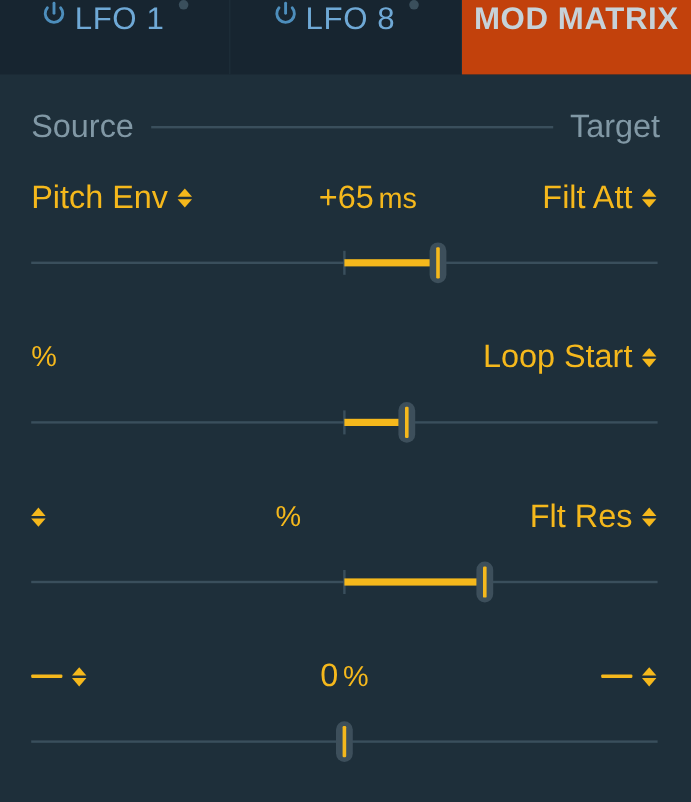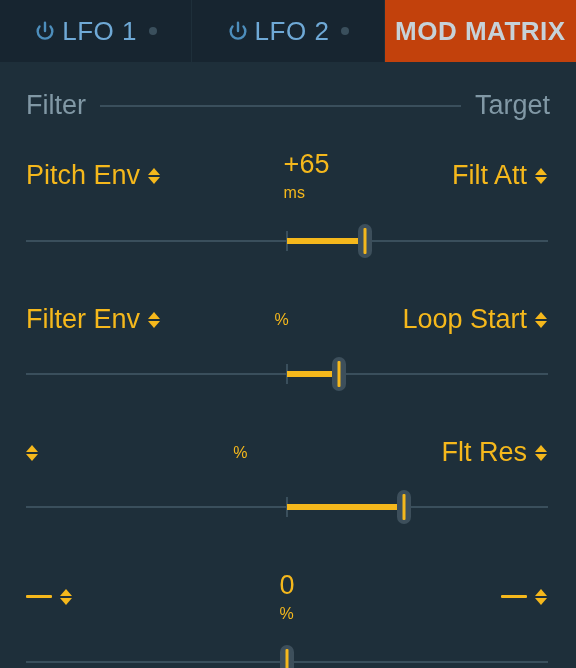--- a/index.html
+++ b/index.html
@@ -14,21 +14,21 @@
   
   .tab-bar {
     display: flex;
     height: 62px;
     align-items: stretch;
     background: #172530;
   }
   .tab {
     flex: 1 1 0;
     display: flex;
-    align-items: center;
+    align-items: flex-start;
     justify-content: center;
     gap: 6px;
     font-size: 26px;
     letter-spacing: .5px;
     color: #6fa9d6;
     cursor: pointer;
   }
   .tab.lfo { border-right: 1px solid #1e2f3a; }
   .tab.active {
     background: #c2410c;
@@ -108,23 +108,22 @@
   .sort-icon::before { border-bottom: 7px solid #f5b81c; }
   .sort-icon::after  { border-top: 7px solid #f5b81c; }
 
   .value {
     color: #f5b81c;
     font-size: 27px;
     display: flex;
     align-items: baseline;
     gap: 4px;
     white-space: nowrap;
-    flex-direction: column;
-  }
-  .value .unit { font-size: 16px; }
+  }
+  .value .unit { font-size: 24px; }
 
   
   .slider {
     position: relative;
     height: 34px;
   }
   .track {
     position: absolute;
     left: 0; right: 0; top: 50%;
     height: 2px;
@@ -174,30 +173,30 @@
         <path d="M6 7a8 8 0 1 0 12 0"></path>
     </svg>
     <span class="tab-label">LFO 1</span>
     <span class="dot"></span>
   </div>
   <div class="tab lfo">
     <svg class="power-icon" viewBox="0 0 24 24">
       <path d="M12 3v9"></path>
         <path d="M6 7a8 8 0 1 0 12 0"></path>
     </svg>
-    <span class="tab-label">LFO 2</span>
+    <span class="tab-label">LFO 8</span>
     <span class="dot"></span>
   </div>
   <div class="tab active">
     <span class="tab-label">MOD MATRIX</span>
   </div>
 </div>
 
 <div class="header-row">
-  <span class="header-label">Filter</span>
+  <span class="header-label">Source</span>
   <span class="header-line"></span>
   <span class="header-label">Target</span>
 </div>
 
 <div class="rows">
 
   <div class="row">
     <div class="row-top">
       <div class="picker">
         <span>Pitch Env</span>
@@ -215,24 +214,20 @@
     <div class="slider">
       <div class="track"></div>
       <div class="center-mark"></div>
       <div class="fill" style="left: 50%; width: 15%;"></div>
       <div class="thumb" style="left: 65%;"></div>
     </div>
   </div>
 
   <div class="row">
     <div class="row-top">
-      <div class="picker">
-        <span>Filter Env</span>
-        <span class="sort-icon"></span>
-      </div>
       <div class="value">
         <span class="unit">%</span>
       </div>
       <div class="picker">
         <span>Loop Start</span>
         <span class="sort-icon"></span>
       </div>
     </div>
     <div class="slider">
       <div class="track"></div>

